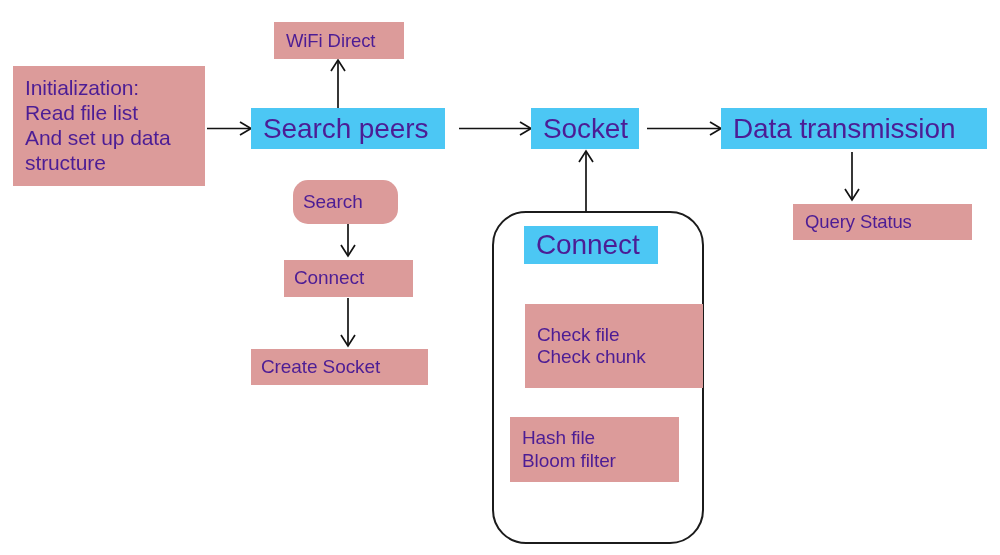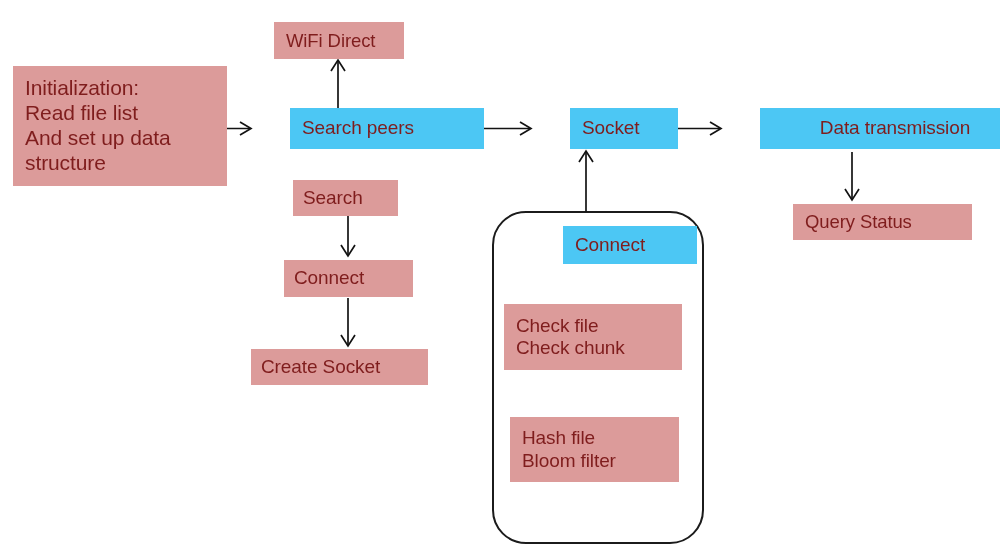--- a/index.html
+++ b/index.html
@@ -16,34 +16,34 @@
     height: 555px;
     background: #ffffff;
     overflow: hidden;
   }
   .node {
     position: absolute;
     box-sizing: border-box;
     display: flex;
     flex-direction: column;
     justify-content: center;
-    color: #7f1d1d;
+    color: #4c1d95;
     line-height: 1.18;
     white-space: pre-line;
     letter-spacing: -0.1px;
   }
   .node.pink  { background: #dc9b9a; }
   .node.cyan  { background: #4cc7f4; }
   .node.pad   { padding-left: 12px; padding-right: 8px; }
   .node.padsm { padding-left: 10px; padding-right: 8px; }
 
   .fs18 { font-size: 18.5px; }
   .fs19 { font-size: 19px; }
   .fs21 { font-size: 21px; }
-  .fs23 { font-size: 19px; margin-left: 39px; }
+  .fs23 { font-size: 28px; }
 
   .group-box {
     position: absolute;
     box-sizing: border-box;
     border: 2px solid #1b1b1b;
     border-radius: 34px;
     background: #ffffff;
   }
 
   .arrow-svg {
@@ -110,42 +110,42 @@
       <line class="arrow-line" x1="348" y1="298" x2="348" y2="345"></line>
       <polyline class="arrow-head" points="341,335 348,346 355,335"></polyline>
     </g>
 
     <g>
       <line class="arrow-line" x1="586" y1="212" x2="586" y2="152"></line>
       <polyline class="arrow-head" points="579,162 586,151 593,162"></polyline>
     </g>
   </svg>
 
-  <div class="node pink pad fs21" style="left:13px; top:66px; width:214px; height:120px;">Initialization:
+  <div class="node pink pad fs21" style="left:13px; top:66px; width:192px; height:120px;">Initialization:
 Read file list
 And set up data
 structure</div>
 
   <div class="node pink pad fs18" style="left:274px; top:22px; width:130px; height:37px;">WiFi Direct</div>
 
   <div class="node cyan pad fs23" style="left:251px; top:108px; width:194px; height:41px;">Search peers</div>
 
   <div class="node cyan pad fs23" style="left:531px; top:108px; width:108px; height:41px;">Socket</div>
 
-  <div class="node cyan pad fs23" style="left:721px; top:108px; width:266px; height:41px;text-align:center;">Data transmission</div>
+  <div class="node cyan pad fs23" style="left:721px; top:108px; width:266px; height:41px;">Data transmission</div>
 
   <div class="node pink pad fs18" style="left:793px; top:204px; width:179px; height:36px;">Query Status</div>
 
-  <div class="node pink padsm fs19" style="left:293px; top:180px; width:105px; height:36px;">Search</div>
+  <div class="node pink padsm fs19" style="left:293px; top:180px; width:105px; height:44px;border-radius:15px;">Search</div>
 
   <div class="node pink padsm fs19" style="left:284px; top:260px; width:129px; height:37px;">Connect</div>
 
   <div class="node pink padsm fs19" style="left:251px; top:349px; width:177px; height:36px;">Create Socket</div>
 
   <div class="node cyan pad fs23" style="left:524px; top:226px; width:134px; height:38px;">Connect</div>
 
-  <div class="node pink pad fs19" style="left:504px; top:304px; width:178px; height:66px;">Check file
+  <div class="node pink pad fs19" style="left:525px; top:304px; width:178px; height:84px;">Check file
 Check chunk</div>
 
   <div class="node pink pad fs19" style="left:510px; top:417px; width:169px; height:65px;">Hash file
 Bloom filter</div>
 
 </div>
 
 </body></html>

